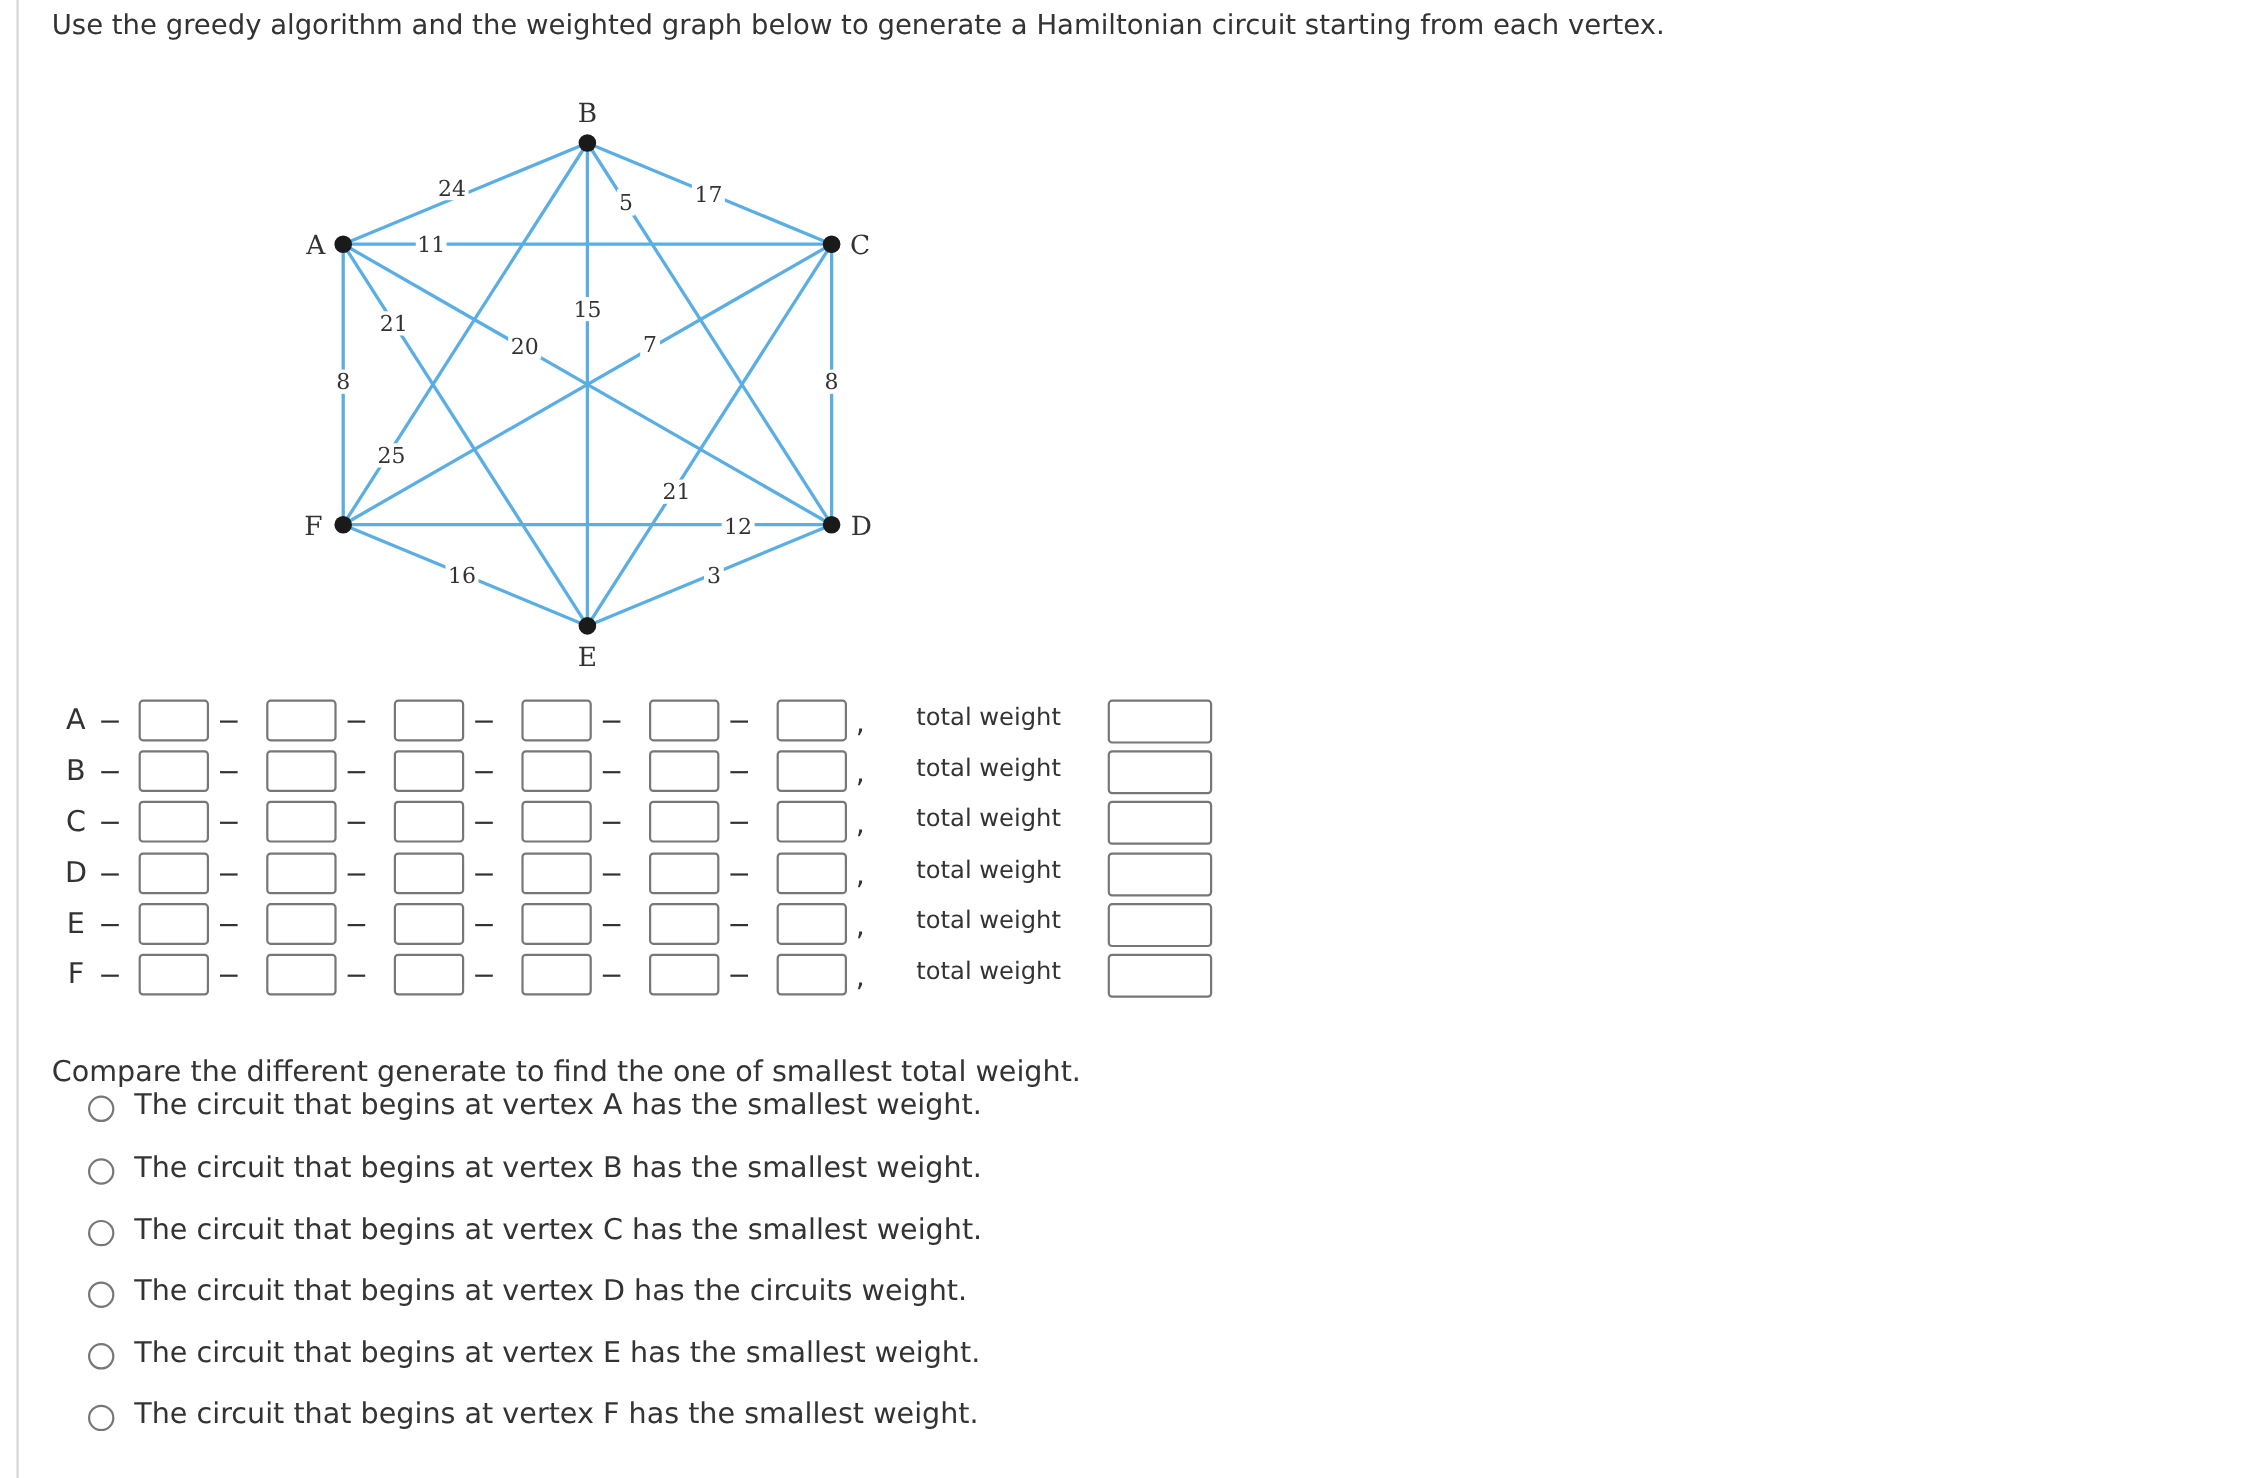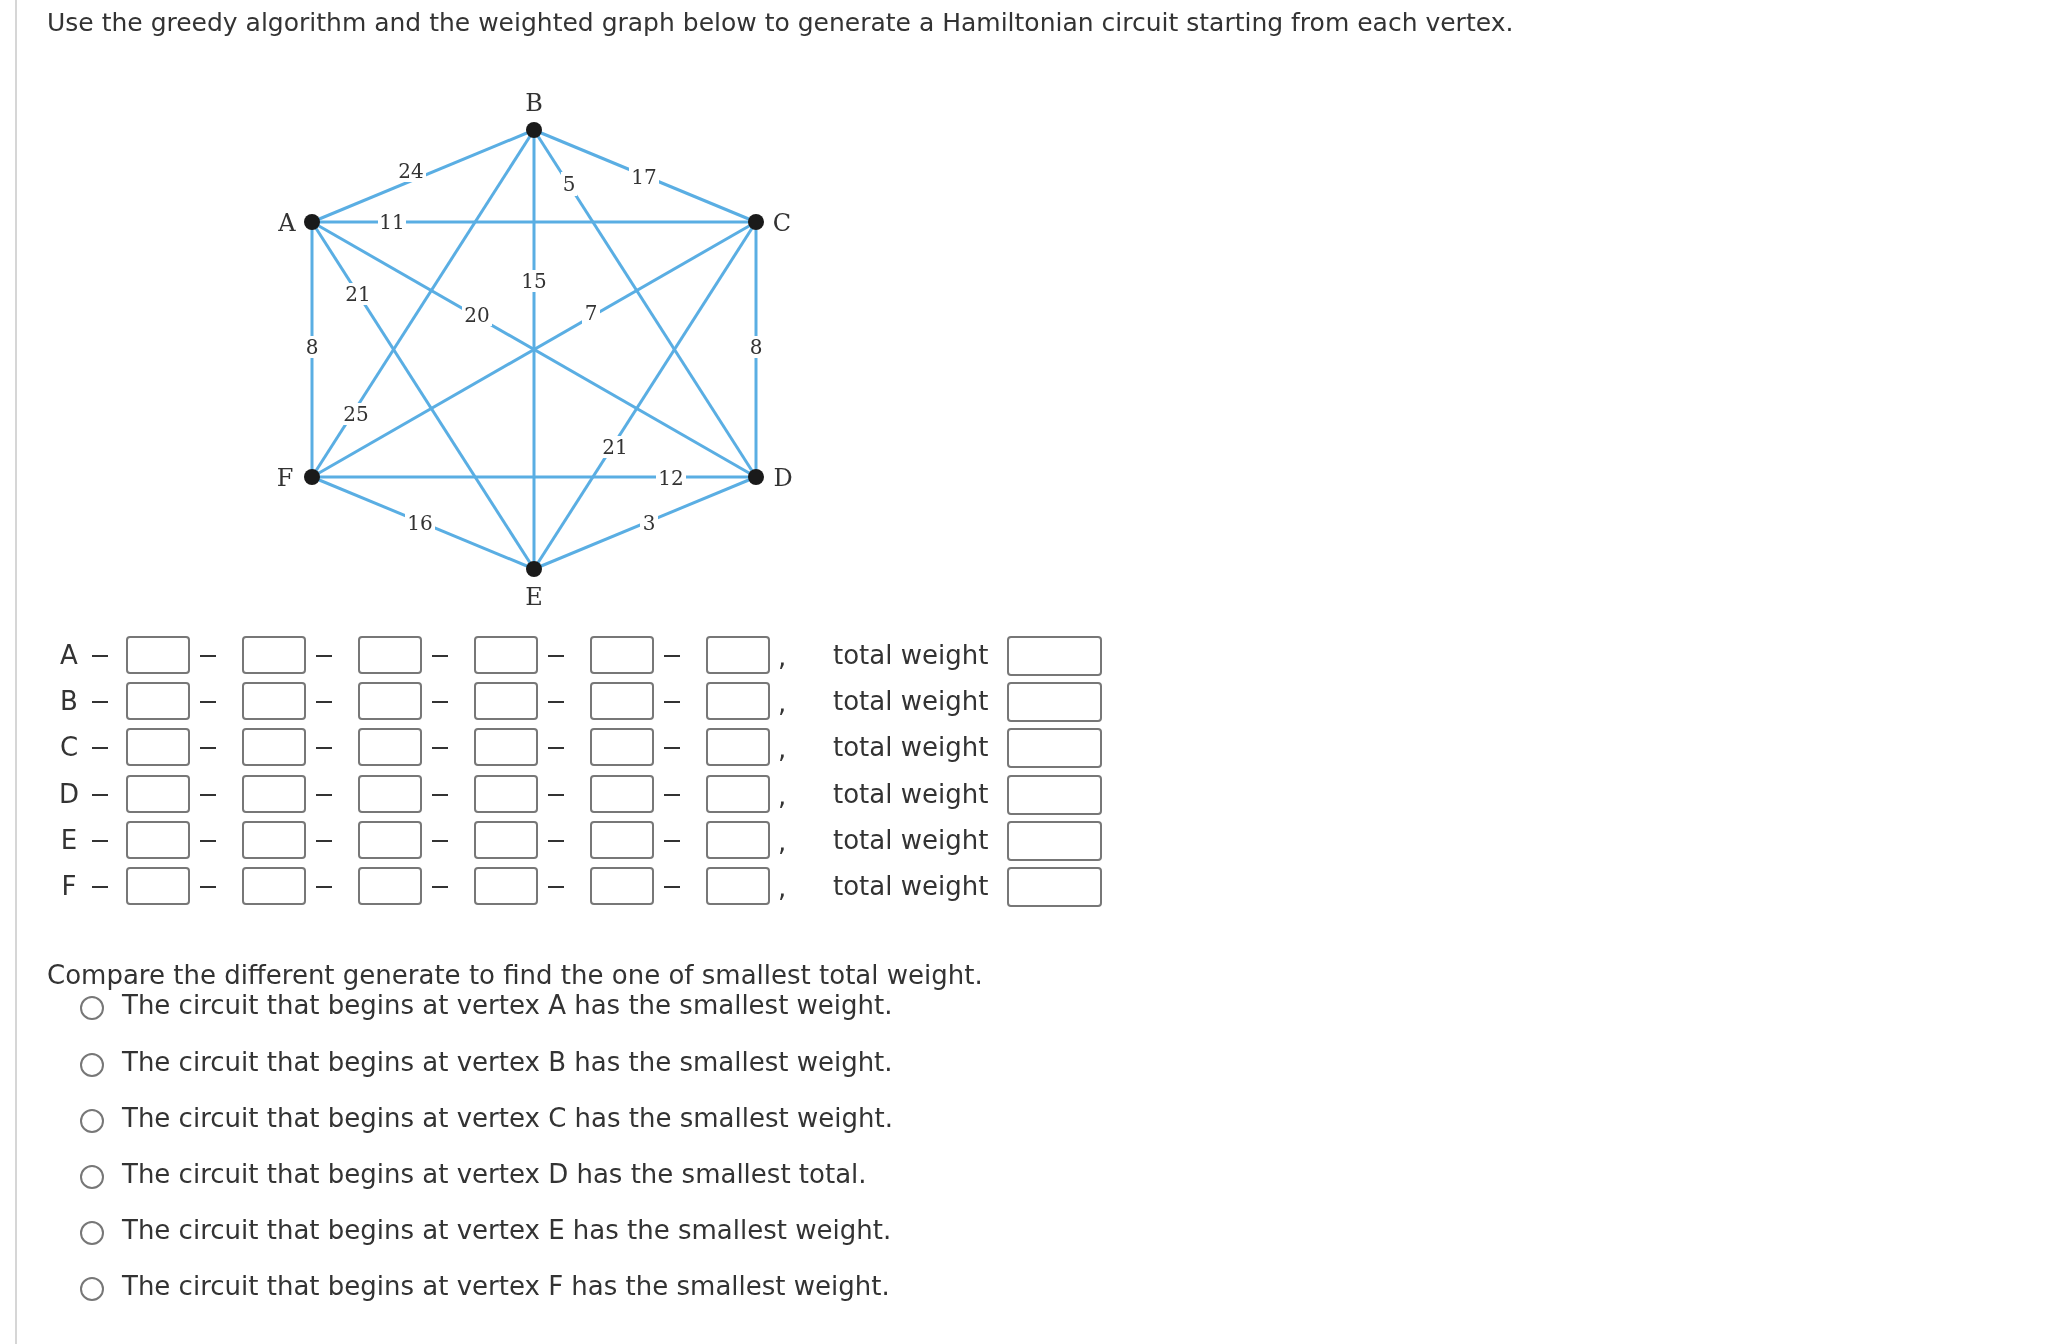--- a/index.html
+++ b/index.html
@@ -7,21 +7,21 @@
          font-family:"DejaVu Sans", "Liberation Sans", sans-serif; color:#333333; }
   .left-border { position:absolute; left:15px; top:0; width:2px; height:1344px; background:#d6d6d6; }
   .title { position:absolute; left:47px; top:8px; font-size:25px; color:#333; white-space:nowrap; }
   .graph { position:absolute; left:0; top:0; }
   .graph text { font-family:"DejaVu Serif", "Liberation Serif", serif; fill:#333; }
   .row { position:absolute; left:0; height:40px; }
   .row-label { position:absolute; left:58px; top:4px; font-size:26px; width:22px; text-align:center; }
   .dash { position:absolute; top:19px; width:16px; height:2px; background:#333; }
   .box { position:absolute; top:0; width:64px; height:38px; border:2px solid #777; border-radius:4px; background:#fff; box-sizing:border-box; }
   .comma { position:absolute; left:778px; top:6px; font-size:26px; }
-  .tw-label { position:absolute; left:833px; top:4px; font-size:26px; white-space:nowrap; }
+  .tw-label { position:absolute; left:833px; top:4px; font-size:22px; white-space:nowrap; }
   .tw-box { position:absolute; left:1007px; top:0; width:95px; height:40px; border:2px solid #777; border-radius:4px; background:#fff; box-sizing:border-box; }
   .compare { position:absolute; left:47px; top:960px; font-size:26px; white-space:nowrap; }
   .radio-opt { position:absolute; left:80px; height:30px; display:block; }
   .radio-circle { position:absolute; left:0; top:2px; width:24px; height:24px; border:2px solid #777; border-radius:50%; box-sizing:border-box; background:#fff; }
   .radio-text { position:absolute; left:42px; top:-4px; font-size:26px; white-space:nowrap; }
 </style>
 </head>
 <body>
 
 <div class="left-border"></div>
@@ -219,21 +219,21 @@
     <label class="radio-opt" style="top: 1051px;">
       <span class="radio-circle"></span>
       <span class="radio-text">The circuit that begins at vertex B has the smallest weight.</span>
     </label>
     <label class="radio-opt" style="top: 1107px;">
       <span class="radio-circle"></span>
       <span class="radio-text">The circuit that begins at vertex C has the smallest weight.</span>
     </label>
     <label class="radio-opt" style="top: 1163px;">
       <span class="radio-circle"></span>
-      <span class="radio-text">The circuit that begins at vertex D has the smallest total.</span>
+      <span class="radio-text">The circuit that begins at vertex D has the circuits weight.</span>
     </label>
     <label class="radio-opt" style="top: 1219px;">
       <span class="radio-circle"></span>
       <span class="radio-text">The circuit that begins at vertex E has the smallest weight.</span>
     </label>
     <label class="radio-opt" style="top: 1275px;">
       <span class="radio-circle"></span>
       <span class="radio-text">The circuit that begins at vertex F has the smallest weight.</span>
     </label>
   </div>

